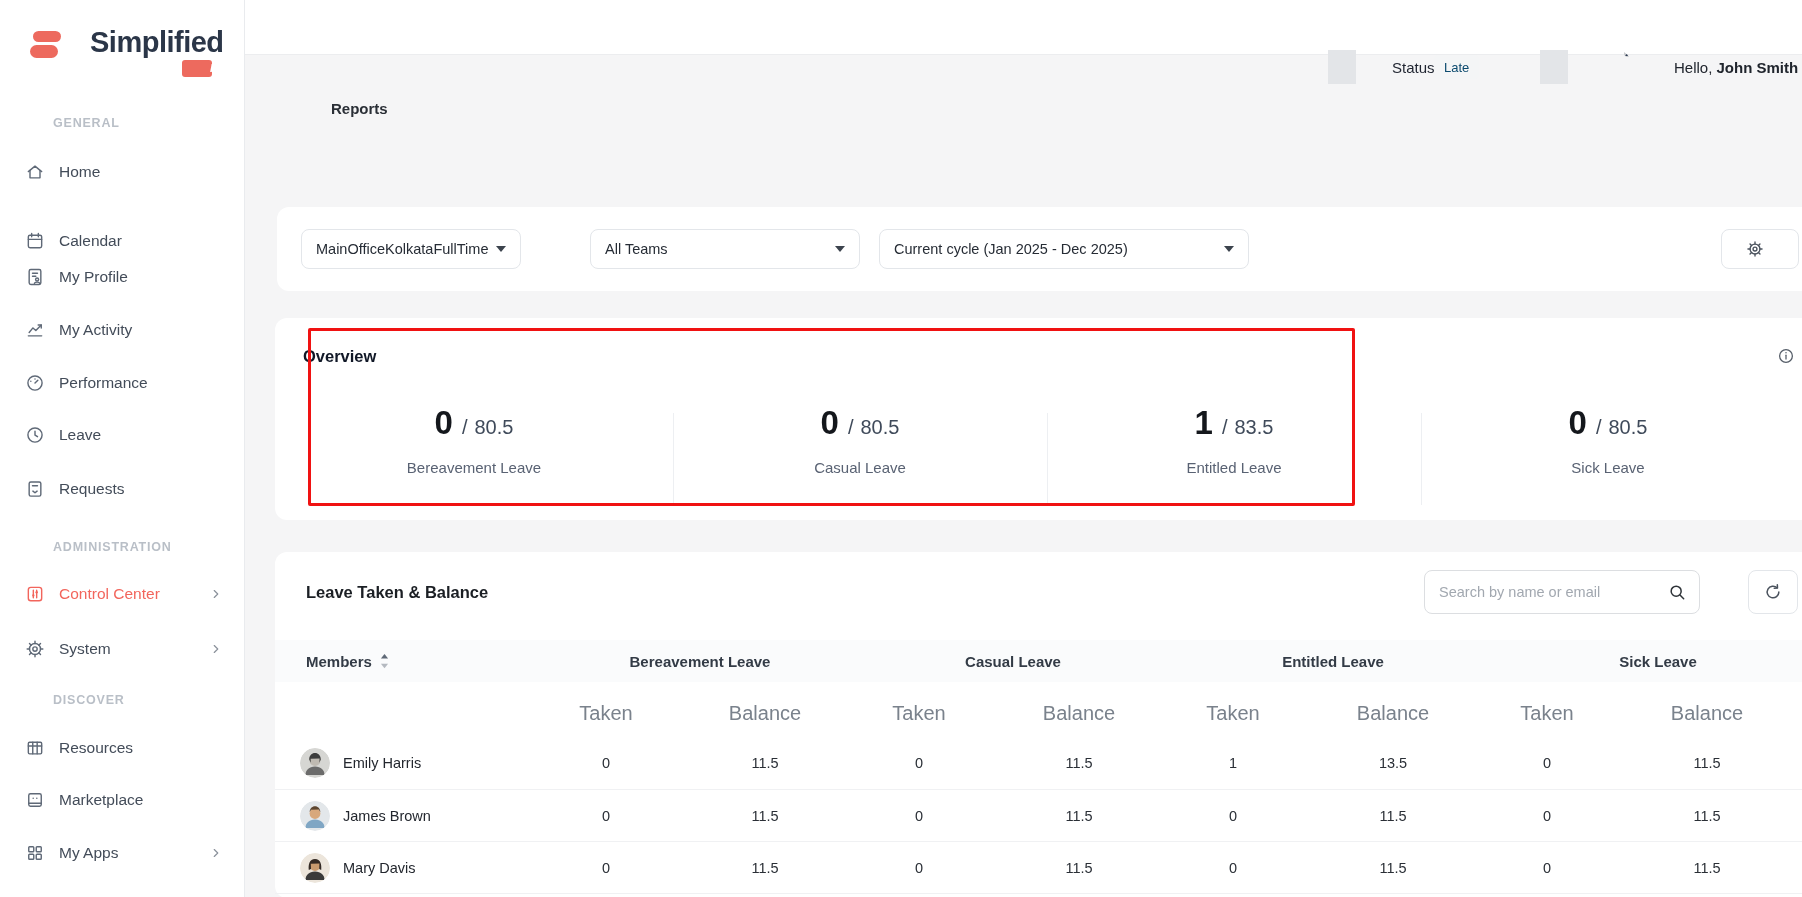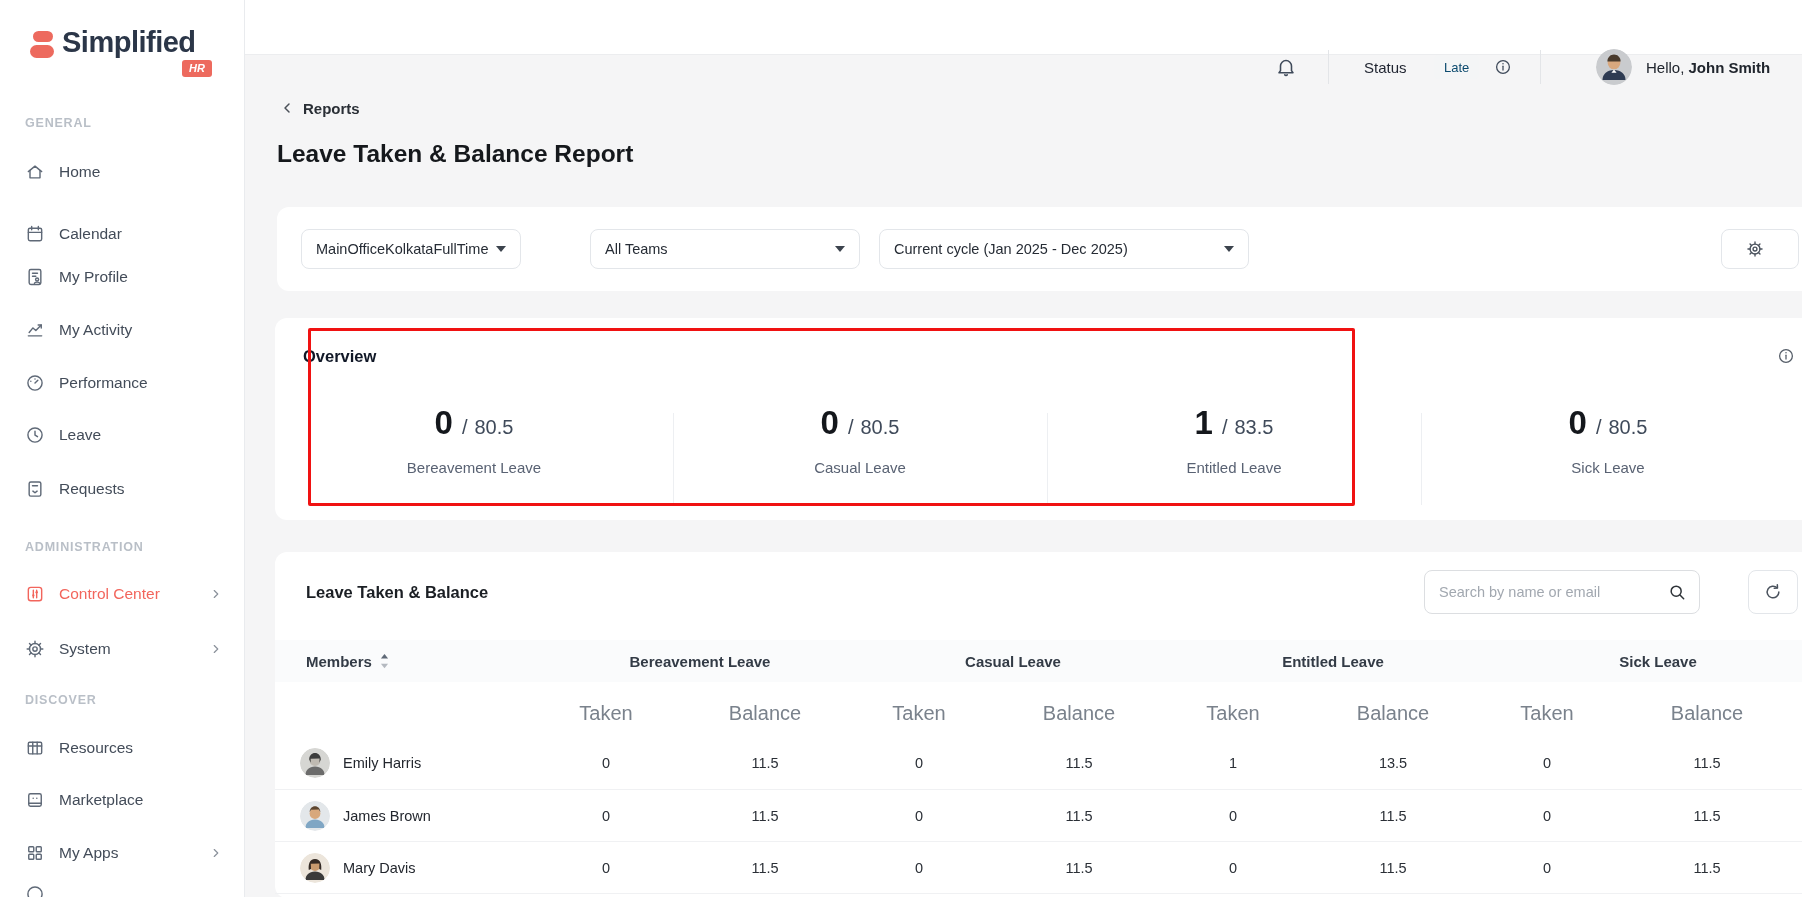--- a/index.html
+++ b/index.html
@@ -1,19 +1,19 @@
 <!DOCTYPE html>
 <html><head>
 <meta charset="utf-8">
 <style>
   * { margin:0; padding:0; box-sizing:border-box; }
   html,body { background:#e9eaec; }
   body { font-family:"Liberation Sans","DejaVu Sans",sans-serif; }
   #root { position:relative; width:1802px; height:897px; overflow:hidden; background:#f5f5f6; }
-  .abs { position:absolute; }
+  .abs { position:absolute;padding-left:28px; }
 
   
   .sidebar { left:0; top:0; width:245px; height:897px; background:#fff; border-right:1px solid #e9ebee; z-index:5; }
   .logo-pill1 { left:33px; top:31px; width:20px; height:11px; border-radius:6px; background:#ed6a5e; }
   .logo-pill2 { left:30px; top:45px; width:24px; height:13px; border-radius:7px; background:#ed6a5e; }
   .logo-text { left:62px; top:26px; font-size:29px; font-weight:700; color:#2b3648; letter-spacing:-0.5px; }
   .logo-hr { left:182px; top:60px; width:30px; height:17px; background:#ed6a5e; border-radius:3px; color:#fff;
              font-size:11px; font-weight:700; font-style:italic; text-align:center; line-height:17px; }
   .nav-section { left:25px; font-size:12.5px; font-weight:700; letter-spacing:.8px; color:#b9bfc7; }
   .nav-item { left:0; width:245px; height:44px; display:flex; align-items:center; padding-left:25px; cursor:pointer; color:#434c59; }
@@ -99,21 +99,21 @@
 
     <div class="abs nav-item" style="top:150px">
       <span class="nico">
           <svg viewBox="0 0 24 24" fill="none" stroke="currentColor" stroke-width="1.7" stroke-linecap="round" stroke-linejoin="round">
             <path d="M4 11.5 12 5l8 6.5"></path>
             <path d="M6 10.2V19h12v-8.8"></path>
           </svg>
         </span>
       <span class="nlabel">Home</span>
     </div>
-    <div class="abs nav-item" style="top:212px">
+    <div class="abs nav-item" style="top:219px">
       <span class="nico">
           <svg viewBox="0 0 24 24" fill="none" stroke="currentColor" stroke-width="1.7" stroke-linecap="round">
             <rect x="4" y="5" width="16" height="15" rx="2"></rect>
             <path d="M8 3v4M16 3v4M4 10h16"></path>
           </svg>
         </span>
       <span class="nlabel">Calendar</span>
     </div>
     <div class="abs nav-item" style="top:255px">
       <span class="nico">
@@ -281,21 +281,20 @@
     </span>
     <span class="abs tb greeting" style="left:1401px"><span>Hello,</span>&nbsp;<b>John Smith</b></span>
   </header>
 
   <span class="abs crumb-chev">
     <svg viewBox="0 0 24 24" fill="none" stroke="currentColor" stroke-width="2.2" stroke-linecap="round" stroke-linejoin="round">
         <polyline points="15,6 9,12 15,18"></polyline>
       </svg>
   </span>
   <span class="abs crumb-text">Reports</span>
-  <h1 class="abs page-title">Leave Taken &amp; Balance Report</h1>
 
   <section class="abs card filter-card">
     <div class="dd" style="left:24px;width:220px">
       <span>MainOfficeKolkataFullTime</span>
       <span class="caret"></span>
     </div>
     <div class="dd" style="left:313px;width:270px">
       <span>All Teams</span>
       <span class="caret"></span>
     </div>

